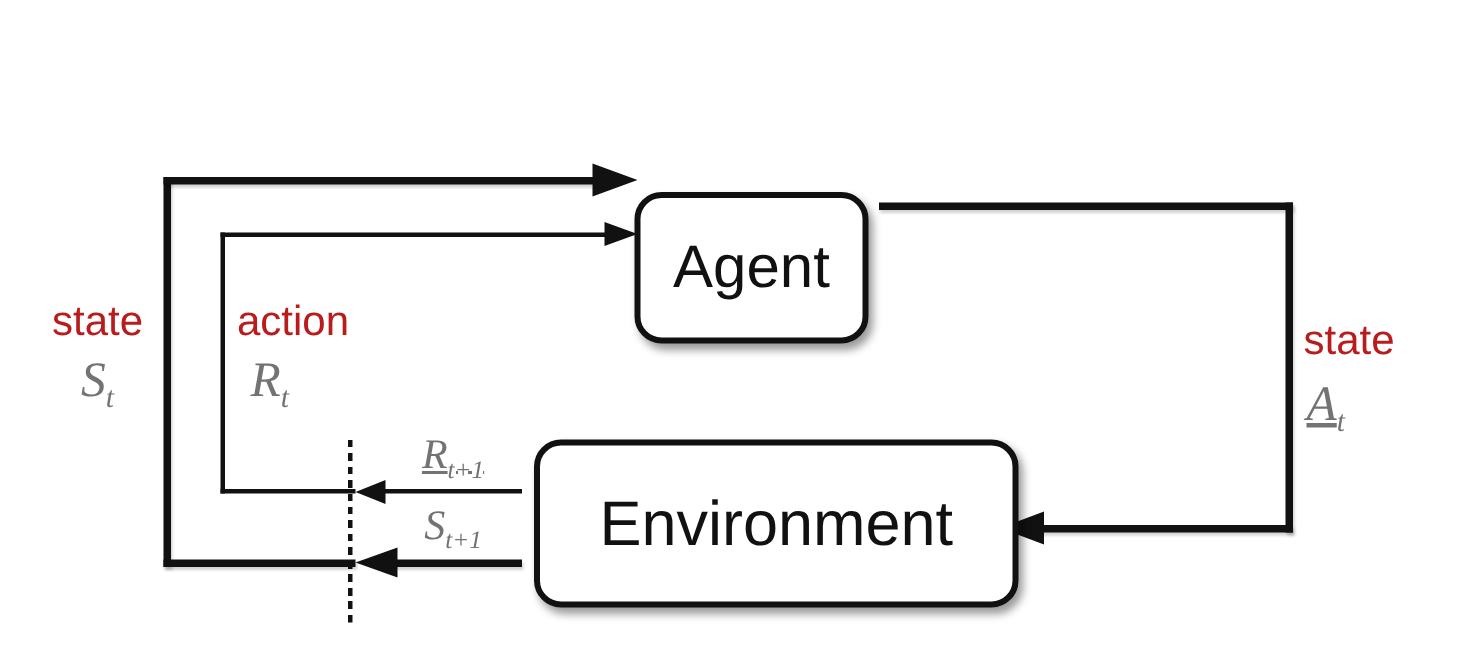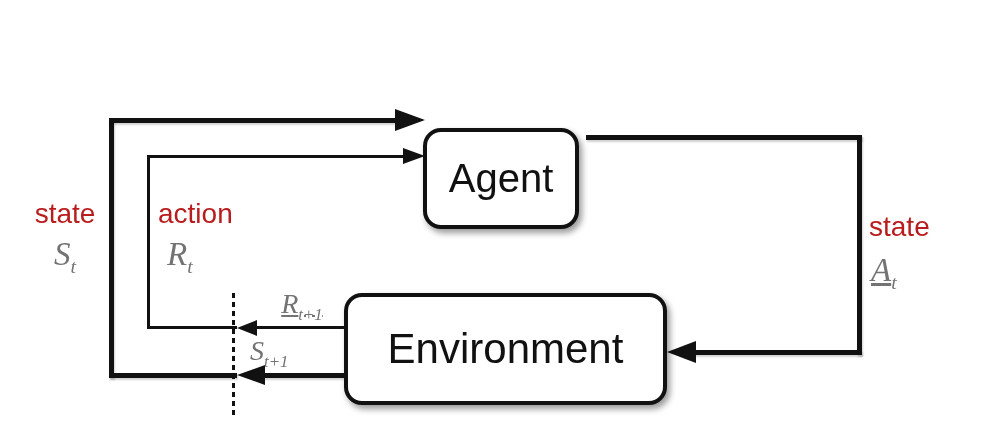--- a/index.html
+++ b/index.html
@@ -22,21 +22,21 @@
     border-radius: 18px;
     display: flex;
     align-items: center;
     justify-content: center;
     box-shadow: 3px 4px 6px rgba(0,0,0,0.40);
     font-family: "Liberation Sans", sans-serif;
     color: #111111;
     z-index: 3;
   }
   .node-agent { left: 423px; top: 84px; width: 156px; height: 101px; font-size: 40px; margin-top: 44px; }
-  .node-env   { left: 344px; top: 293px; width: 323px; height: 112px; font-size: 42px; }
+  .node-env   { left: 356px; top: 293px; width: 323px; height: 112px; font-size: 42px; }
 
   
   .line { position: absolute; background: #111111; z-index: 1; }
   .thick { box-shadow: 1px 2px 2px rgba(0,0,0,0.18); }
 
   
   .state-v        { left: 109px; top: 118px; width: 5px;  height: 260px; }
   .state-h-top    { left: 109px; top: 118px; width: 290px; height: 5px; }
   .state-h-bot-l  { left: 109px; top: 373px; width: 128px; height: 5px; }
   .state-h-bot-r  { left: 260px; top: 373px; width: 88px;  height: 5px; }
@@ -108,21 +108,21 @@
   .math sub { font-size: 0.60em; font-style: italic; line-height: 0; }
 
   .lbl-state   { left: 22px;  top: 198px; width: 86px; text-align: center; }
   .sym-state   { left: 22px;  top: 236px; width: 86px; text-align: center; }
   .lbl-reward  { left: 158px; top: 198px; }
   .sym-reward  { left: 167px; top: 236px; }
   .lbl-action  { left: 869px; top: 211px; }
   .sym-action  { left: 871px; top: 252px; text-decoration: underline; }
 
   .sym-next-reward { left: 250px; top: 288px; width: 104px; text-align: center; font-size: 28px; text-decoration: underline; }
-  .sym-next-state  { left: 250px; top: 335px; width: 104px; font-size: 28px; }
+  .sym-next-state  { left: 250px; top: 335px; width: 104px; text-align: center; font-size: 28px; }
 </style>
 </head>
 <body>
 
 <div class="canvas">
 
   <div class="line thick state-v"></div>
   <div class="line thick state-h-top"></div>
   <div class="line thick state-h-bot-l"></div>
   <div class="line thick state-h-bot-r"></div>

